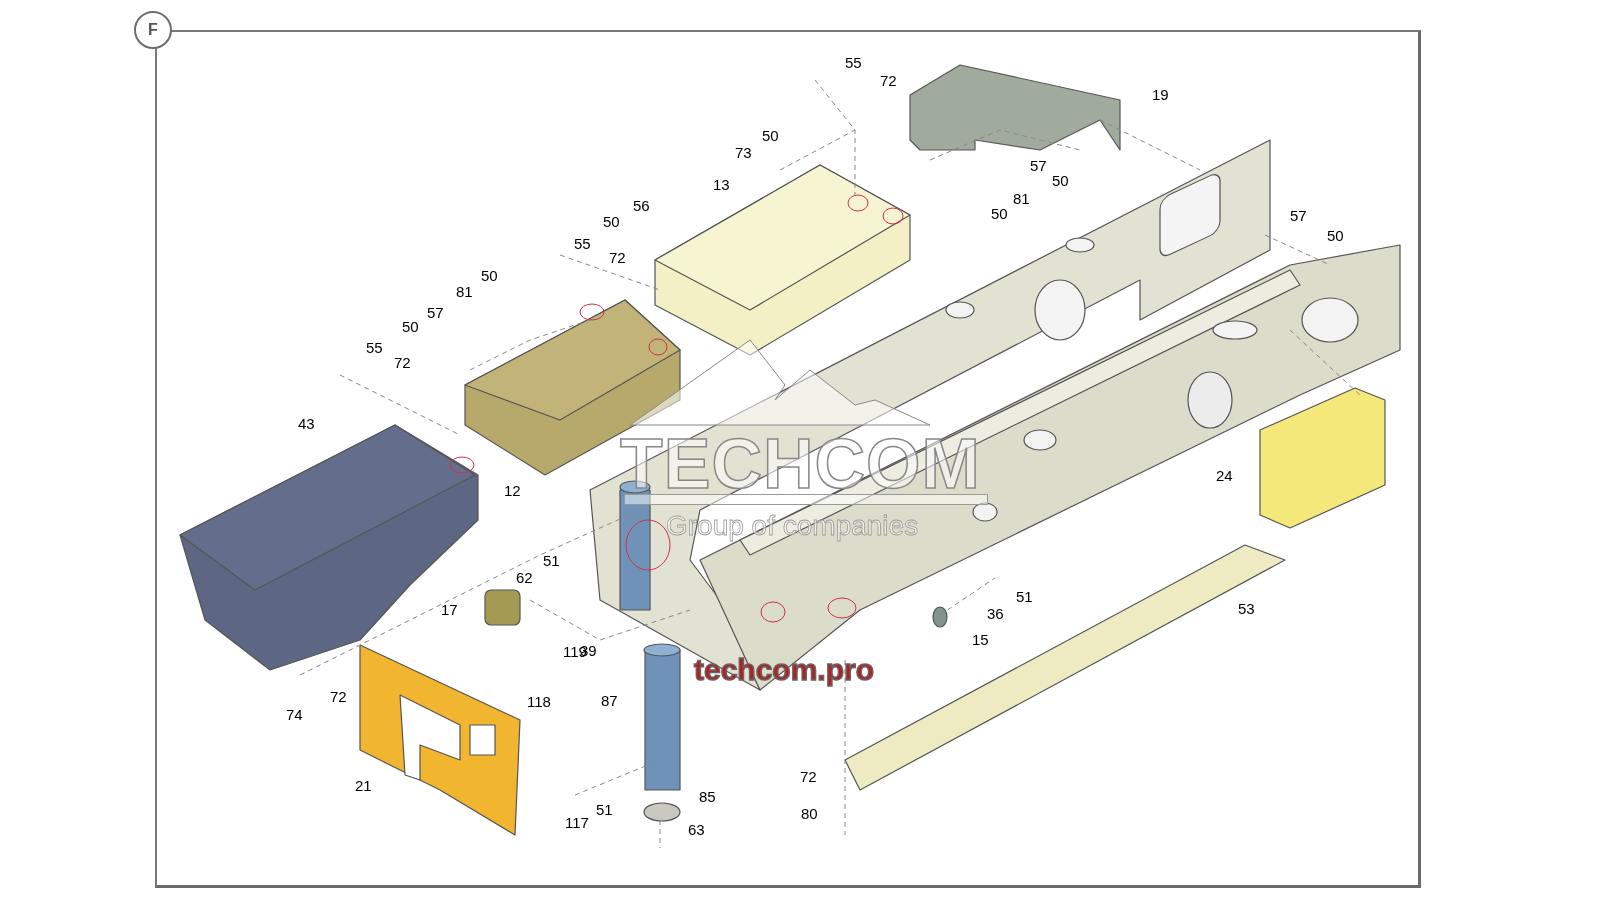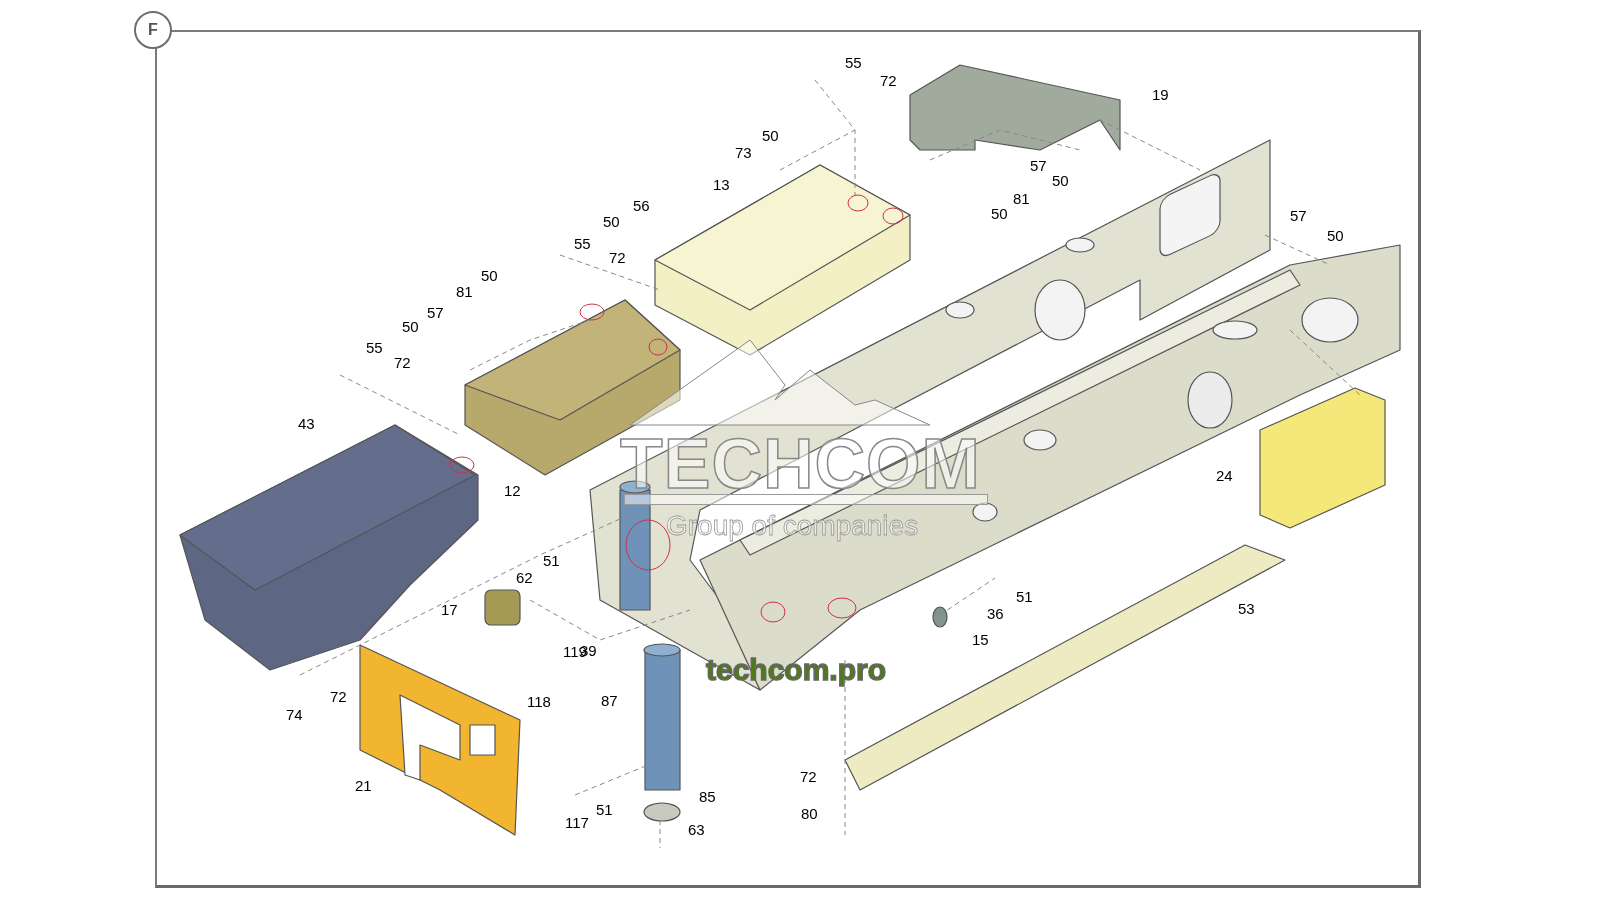--- a/index.html
+++ b/index.html
@@ -4,21 +4,21 @@
 <style>
   html, body { margin:0; padding:0; background:#ffffff; }
   body { width:1600px; height:900px; position:relative; overflow:hidden; font-family:"Liberation Sans", sans-serif; }
   #stage { position:absolute; left:0; top:0; width:1600px; height:900px; }
   .frame { position:absolute; left:155px; top:30px; width:1266px; height:858px; border-top:2px solid #7a7a7a; border-left:2px solid #7a7a7a; border-right:3px solid #6a6a6a; border-bottom:3px solid #6a6a6a; box-sizing:border-box; }
   .badge { position:absolute; left:134px; top:11px; width:38px; height:38px; border:2px solid #6d6d6d; border-radius:50%; background:#fff; display:flex; align-items:center; justify-content:center; font-size:16px; font-weight:bold; color:#555; box-sizing:border-box; }
   .lbl { position:absolute; font-size:15px; color:#000000; line-height:1; white-space:nowrap; }
   .wm { position:absolute; pointer-events:none; }
   .wm-title { left:620px; top:424px; font-size:70px; font-weight:bold; color:rgba(255,255,255,0.55); -webkit-text-stroke:1.5px #888; letter-spacing:1px; }
   .wm-sub { left:666px; top:510px; font-size:28px; color:rgba(255,255,255,0.5); -webkit-text-stroke:0.8px #999; }
-  .wm-url { left:694px; top:653px; font-size:30px; font-weight:bold; color:#4d7c0f;margin-left:12px; -webkit-text-stroke:1.5px #666; }
+  .wm-url { left:694px; top:653px; font-size:30px; font-weight:bold; color:#b91c1c; -webkit-text-stroke:1.5px #666; }
   .wm-bar { left:624px; top:494px; width:362px; height:9px; background:rgba(255,255,255,0.5); border:1px solid #999; }
 </style>
 </head>
 <body>
 
 <div id="stage">
   <div class="frame"></div>
 
   <svg width="1600" height="900" style="position:absolute;left:0;top:0">
     <g stroke="#555" stroke-width="1.2" stroke-linejoin="round">

